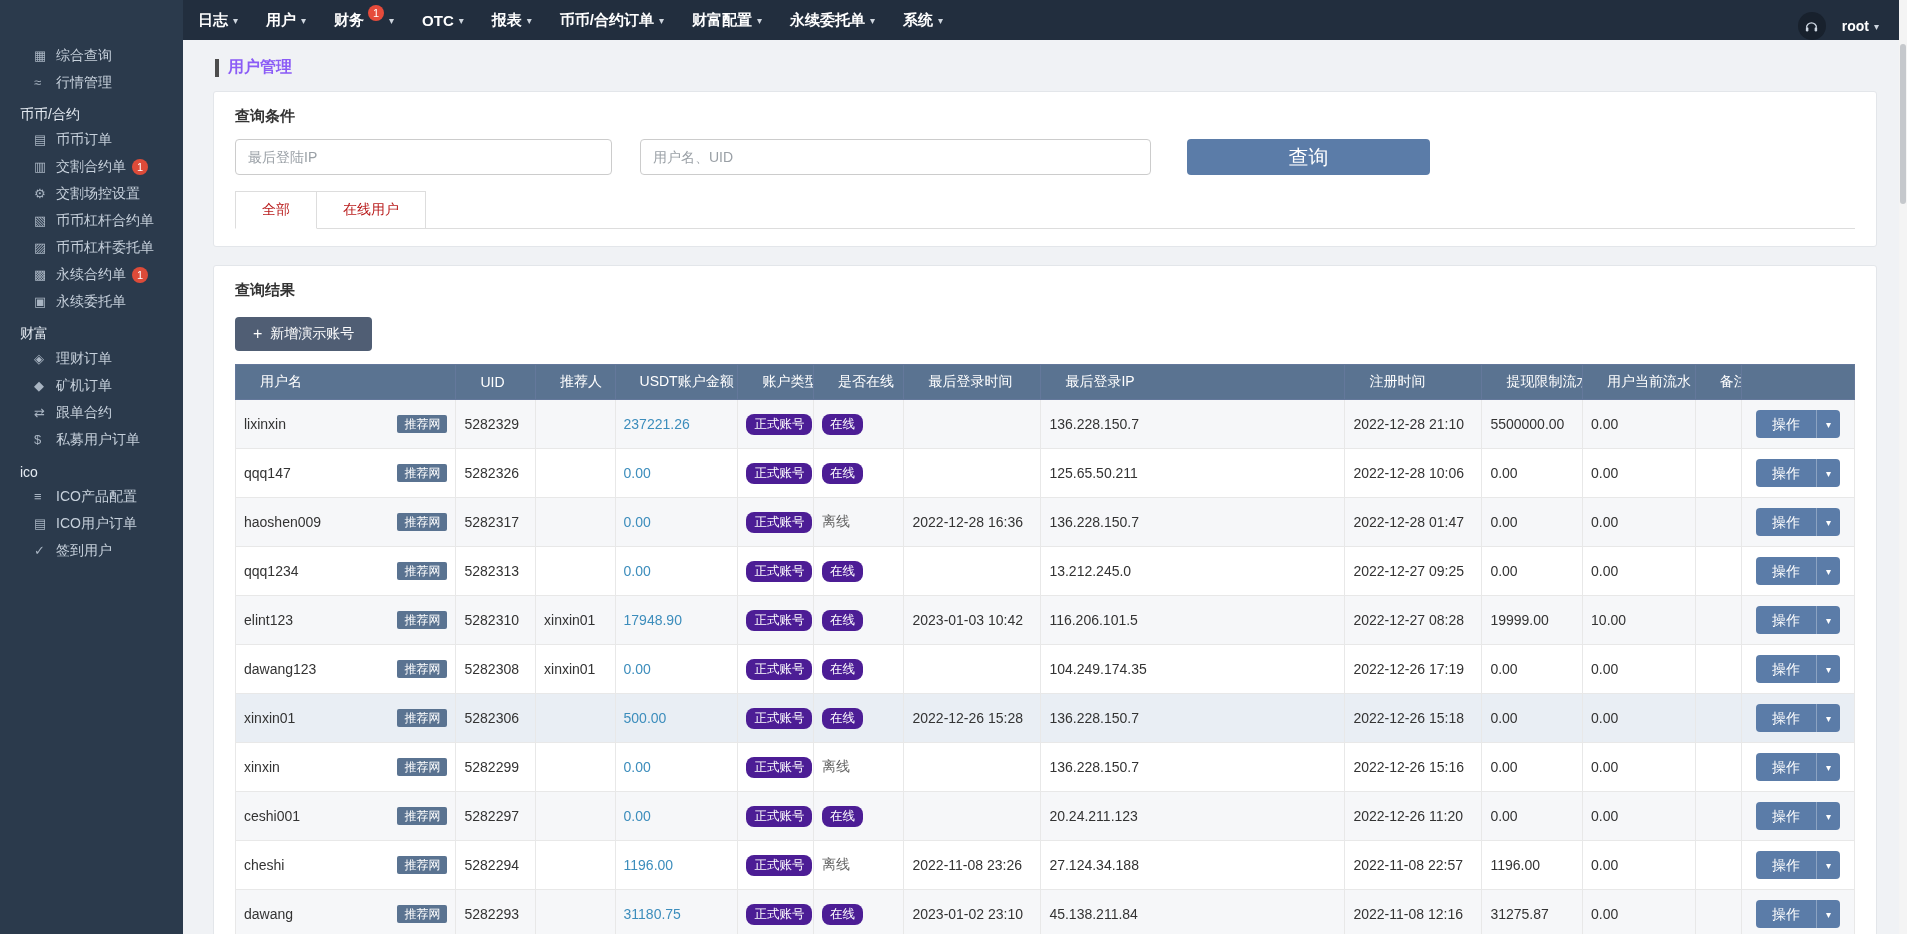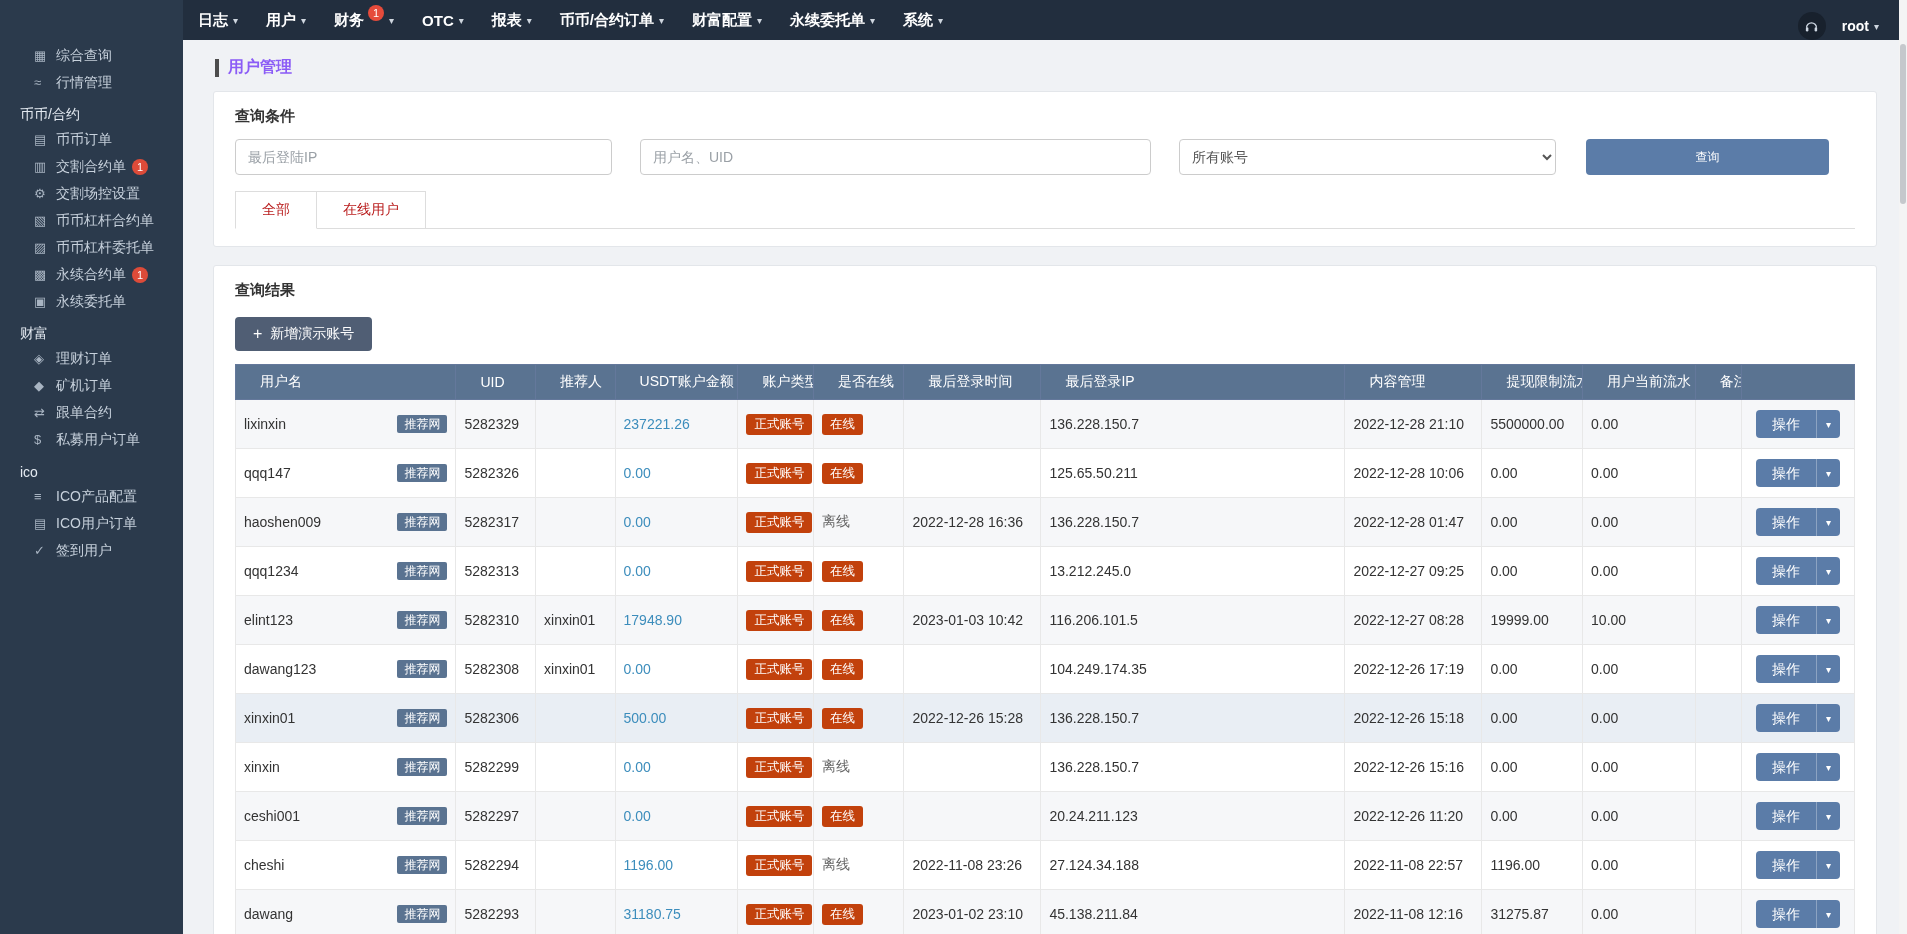--- a/index.html
+++ b/index.html
@@ -32,42 +32,42 @@
 
   .card{background:#fff;border:1px solid #e3e6ea;border-radius:3px;margin-bottom:18px}
   .panel-title{font-size:15px;font-weight:700;color:#333;padding:15px 21px 13px}
 
   .query-row{display:flex;align-items:center;gap:28px;padding:0 21px}
   .text-input{height:36px;border:1px solid #ccc;border-radius:4px;padding:0 12px;font-size:14px;color:#555;outline:none;font-family:inherit;background:#fff}
   .text-input::placeholder{color:#9aa0a6}
   .input-username{width:511px}
   .input-ip{width:377px}
   .select-account{width:377px;height:36px;border:1px solid #ccc;border-radius:4px;padding:0 8px;font-size:14px;color:#555;background:#fff;font-family:inherit;outline:none}
-  .btn-search{width:243px;height:36px;background:#5b7ca8;border:none;border-radius:4px;color:#fff;font-size:12px;cursor:pointer;font-family:inherit;margin-left:2px}
+  .btn-search{width:243px;height:36px;background:#5b7ca8;border:none;border-radius:4px;color:#fff;font-size:20px;cursor:pointer;font-family:inherit;margin-left:8px}
 
   .tabs{display:flex;margin:16px 21px 0;border-bottom:1px solid #ddd}
   .tab{padding:9px 26px;font-size:14px;color:#b91c1c;cursor:pointer;border:1px solid #ddd;border-bottom:1px solid transparent;margin-bottom:-1px;background:transparent;white-space:nowrap}
   .tab + .tab{border-left:none}
   .tab-active{background:#fff;border-bottom:1px solid #fff}
   .card-query{padding-bottom:17px}
 
   .toolbar{padding:4px 21px 13px}
   .btn-add{height:34px;padding:0 18px;background:#505e74;color:#fff;border:none;border-radius:4px;font-size:14px;cursor:pointer;display:inline-flex;align-items:center;gap:8px;font-family:inherit}
   .plus{font-size:16px;line-height:1}
 
   
   .grid{width:calc(100% - 42px);margin:0 21px 20px;border-collapse:collapse;table-layout:fixed}
   .grid th{background:#5a7391;color:#fff;font-weight:400;font-size:14px;text-align:left;padding:8px 24px;border:1px solid #64789b;white-space:nowrap;overflow:hidden}
   .grid td{border:1px solid #e8e8e8;padding:10px 8px;font-size:14px;color:#333;white-space:nowrap;overflow:hidden;background-clip:padding-box}
   .grid tbody tr:nth-of-type(odd){background:#f6f7f9}
   .grid tbody tr.row-hl{background:#e9eef4}
   .cellflex{display:flex;justify-content:space-between;align-items:center}
   .refbadge{background:#5a7391;color:#fff;font-size:12px;padding:3px 7px;border-radius:2px;cursor:pointer;line-height:1}
   .amount{color:#3c8dbc;cursor:pointer;text-decoration:none}
-  .badge-green{display:inline-block;background:#c2410c;color:#fff;font-size:12.5px;padding:3px 8px;border-radius:3px;line-height:1.2}
+  .badge-green{display:inline-block;background:#4c1d95;color:#fff;font-size:12.5px;padding:3px 8px;border-radius:8px;line-height:1.2}
   .offline-text{color:#666}
   .cell-actions{padding:5px 8px;text-align:center}
   .opbtn{display:inline-flex;align-items:stretch;background:#5b7ca8;border-radius:4px;overflow:hidden;cursor:pointer;color:#fff}
   .opmain{padding:7px 16px;font-size:14px;line-height:1}
   .opcaret{padding:0 9px;border-left:1px solid rgba(255,255,255,.3);font-size:10px;display:flex;align-items:center;margin-left:0}
 
   
   .scrollbar{position:absolute;right:0;top:0;bottom:0;width:8px;background:#f4f4f4;z-index:10}
   .thumb{position:absolute;top:44px;left:1px;width:6px;height:160px;border-radius:3px;background:#c5c8cc}
 </style>
@@ -268,23 +268,20 @@
   <div class="page-title-row">
     <span class="title-mark"></span>
     <h1>用户管理</h1>
   </div>
 
   <section class="card card-query">
     <div class="panel-title">查询条件</div>
     <div class="query-row">
       <input class="text-input input-ip" type="text" placeholder="最后登陆IP" style="">
       <input class="text-input input-username" type="text" placeholder="用户名、UID" style="">
-      <select class="select-account">
-        <option>所有账号</option>
-      </select>
       <button class="btn-search">查询</button>
     </div>
     <div class="tabs">
 
         <div class="tab tab-active">全部</div>
 
         <div class="tab">在线用户</div>
       </div>
   </section>
 
@@ -316,21 +313,21 @@
         <tr>
 
         <th>用户名</th>
             <th>UID</th>
             <th>推荐人</th>
             <th>USDT账户金额</th>
             <th>账户类型</th>
             <th>是否在线</th>
             <th>最后登录时间</th>
             <th>最后登录IP</th>
-            <th>内容管理</th>
+            <th>注册时间</th>
             <th>提现限制流水</th>
             <th>用户当前流水</th>
             <th>备注</th>
             <th></th>
           </tr>
       </thead>
       <tbody>
 
           <tr>
             <td>

